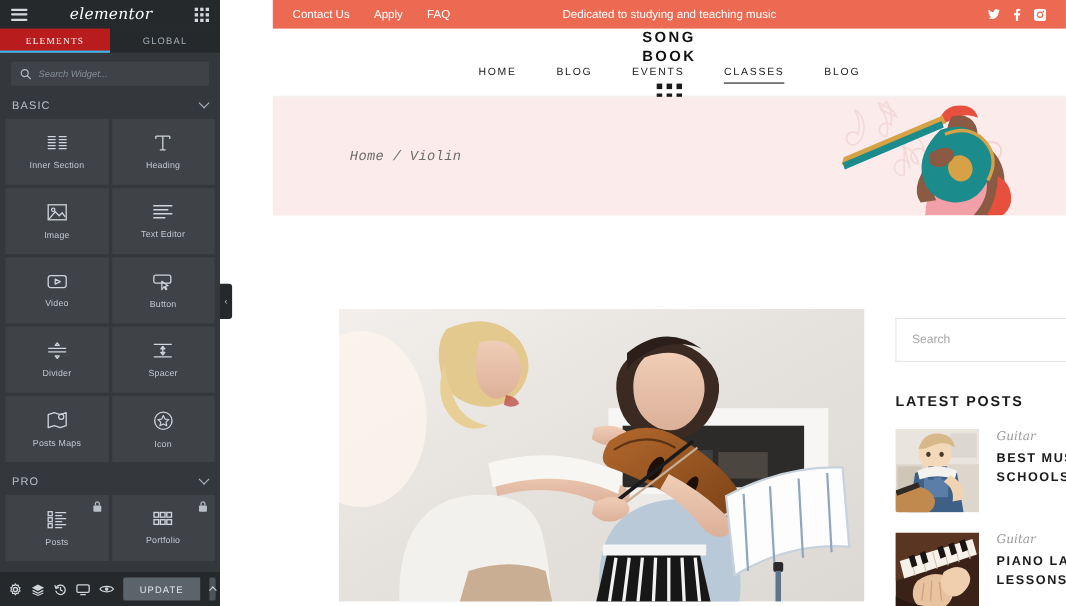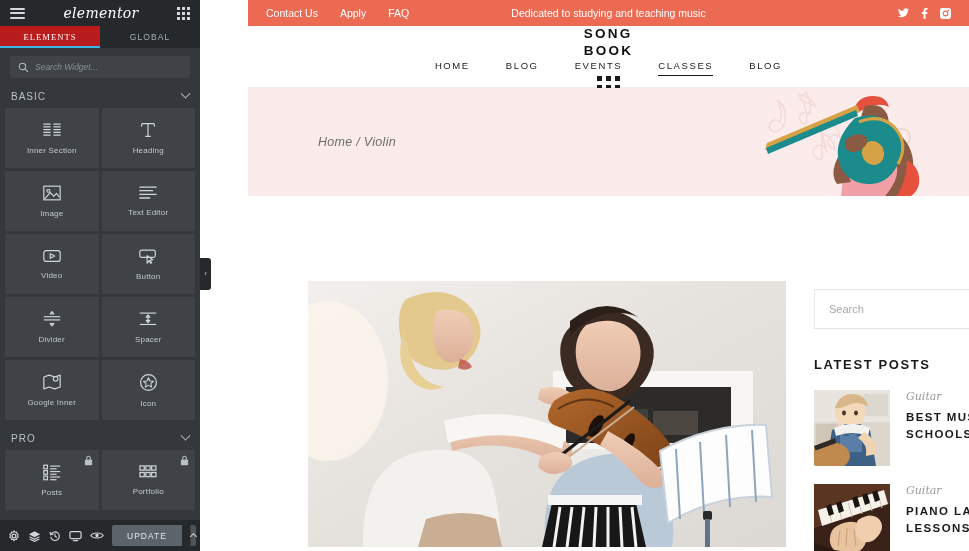--- a/index.html
+++ b/index.html
@@ -139,21 +139,21 @@
   }
   .navmenu a.current { border-bottom: 1.3px solid #1a1a1a; }
   .nav-grid { display: grid; grid-template-columns: repeat(3, 5px); grid-template-rows: repeat(3, 5px); gap: 4px; cursor: pointer; }
   .nav-grid i { display: block; width: 5px; height: 5px; background: #1a1a1a; }
 
   .hero {
     height: 108px; background: #fbeceb; position: relative; overflow: hidden;
     display: flex; align-items: center; padding: 0 70px;
   }
   .crumb {
-    font-family: Liberation Sans, sans-serif; font-style: italic;
+    font-family: Liberation Mono, monospace; font-style: italic;
     font-size: 12.5px; color: #6d6d6d; letter-spacing: .3px; z-index: 3;
   }
   .hero-art { position: absolute; right: 0; top: 0; bottom: 0; width: 300px; }
 
   .gap { height: 85px; background: #fff; }
 
   .content {
     display: flex; padding: 0 22px 0 60px; gap: 28px; background: #fff;
   }
   .article { width: 478px; flex: 0 0 478px; }
@@ -328,21 +328,21 @@
             </g>
           </svg>
           <span class="widget-label">Spacer</span>
         </div>
 
         <div class="widget">
           <svg width="20" height="18" viewBox="0 0 22 19">
             <path d="M2 4 L8 2 L14 4 L20 2 V15 L14 17 L8 15 L2 17 Z" fill="none" stroke="#cfd5da" stroke-width="1.3" stroke-linejoin="round"></path>
             <circle cx="15" cy="6" r="2.6" fill="none" stroke="#cfd5da" stroke-width="1.2"></circle>
           </svg>
-          <span class="widget-label">Google Inner</span>
+          <span class="widget-label">Posts Maps</span>
         </div>
 
         <div class="widget">
           <svg width="19" height="19" viewBox="0 0 20 20">
             <circle cx="10" cy="10" r="8.3" fill="none" stroke="#cfd5da" stroke-width="1.3"></circle>
             <path d="M10 5 L11.6 8.4 L15.2 8.8 L12.5 11.3 L13.3 14.9 L10 13 L6.7 14.9 L7.5 11.3 L4.8 8.8 L8.4 8.4 Z" fill="none" stroke="#cfd5da" stroke-width="1.1" stroke-linejoin="round"></path>
           </svg>
           <span class="widget-label">Icon</span>
         </div>
       </div>

